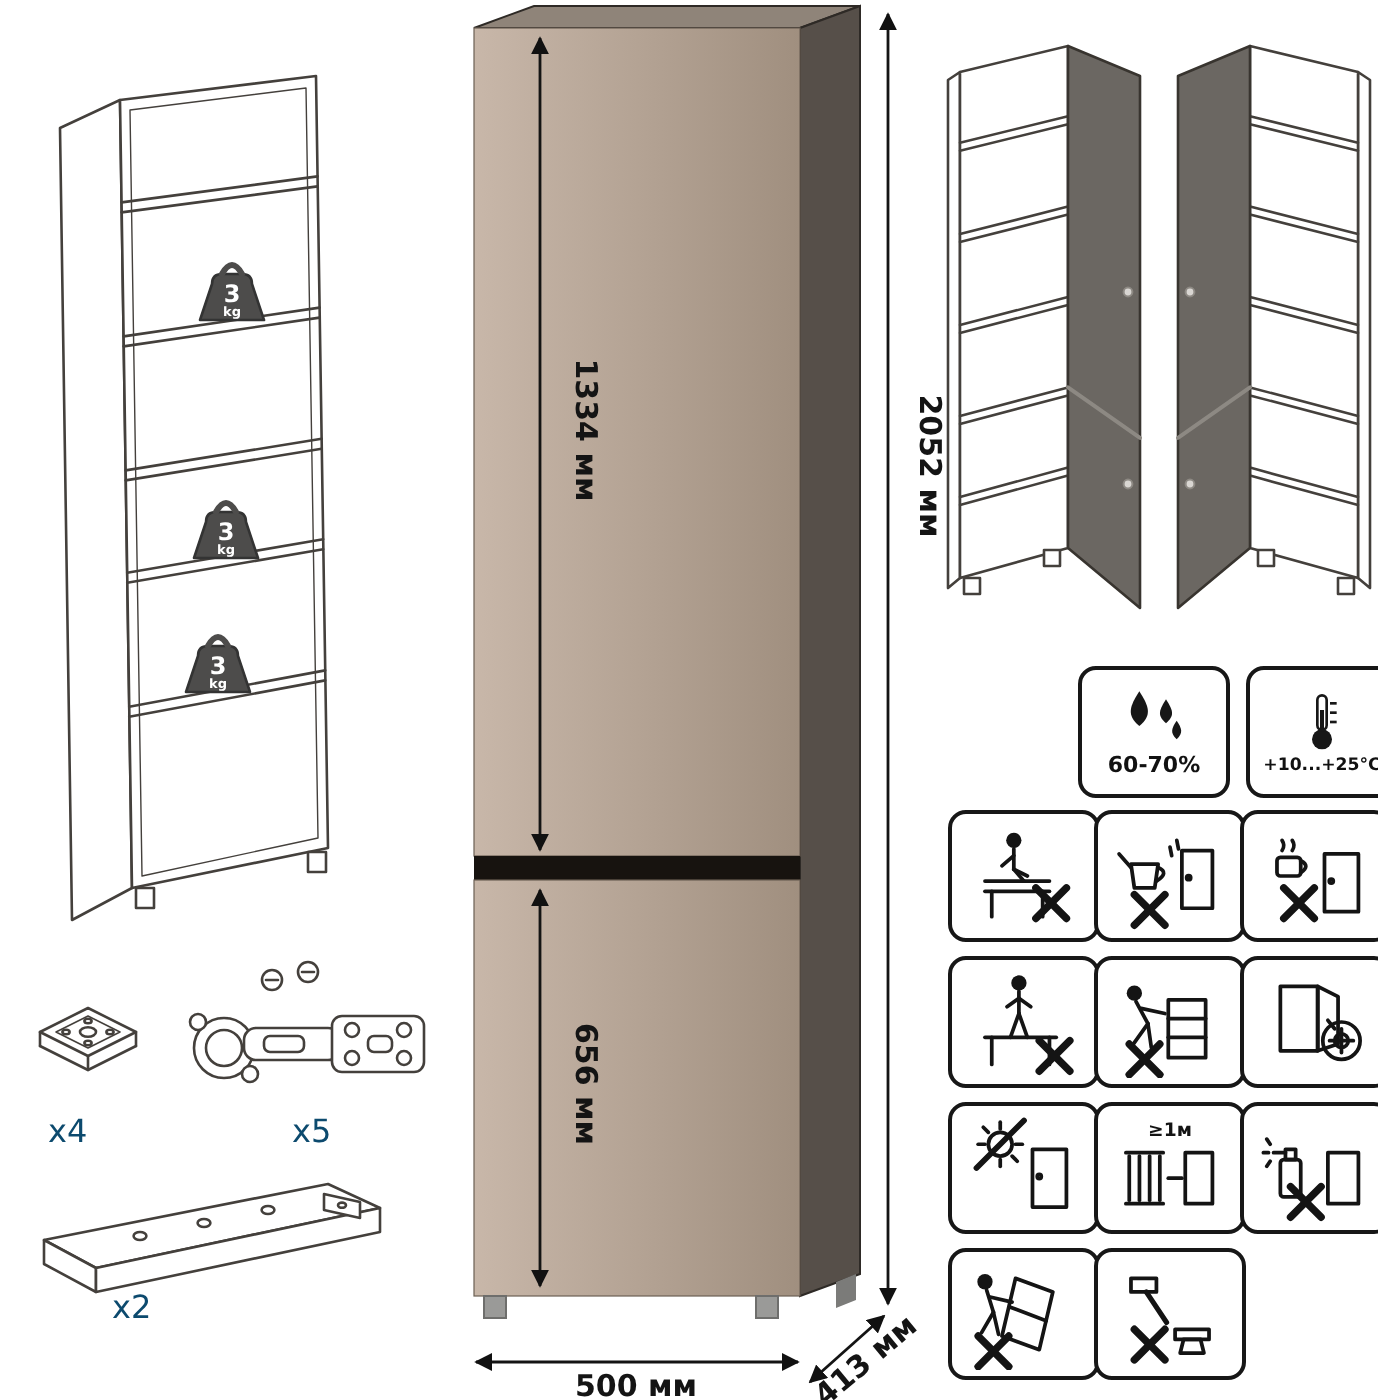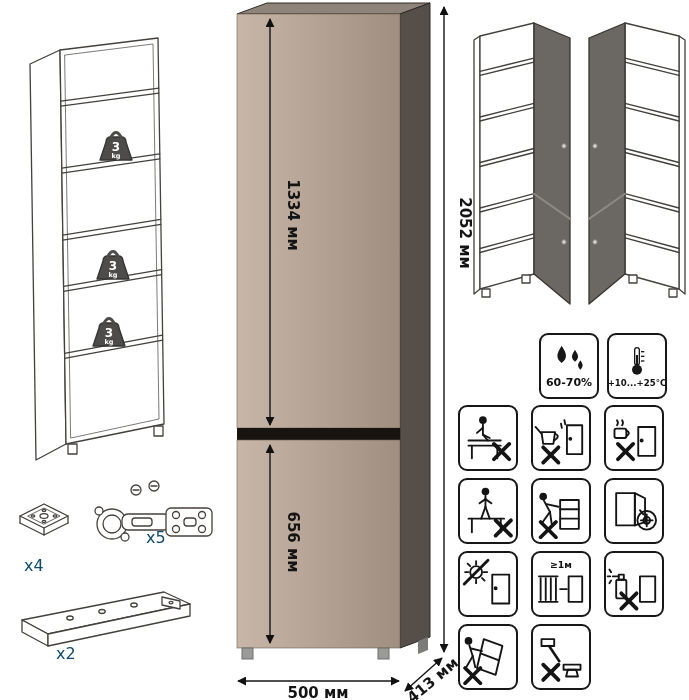--- a/index.html
+++ b/index.html
@@ -20,21 +20,21 @@
   .weight-unit{font:bold 6.5px "DejaVu Sans",sans-serif;fill:#fff;}
 
   
   .dim line{stroke:#141414;stroke-width:1.4;}
   .dim-label{font:600 15px "DejaVu Sans",sans-serif;fill:#141414;stroke:none;}
 
   
   .count-label{font:500 16px "DejaVu Sans",sans-serif;color:#0c4a6e;}
 
   
-  .spec-box,.picto{width:60px;height:66px;border:2.2px solid #171717;border-radius:9px;
+  .spec-box,.picto{width:76px;height:66px;border:2.2px solid #171717;border-radius:9px;
     background:#fff;display:flex;flex-direction:column;align-items:center;justify-content:center;}
   .spec-text{font:bold 11px "DejaVu Sans",sans-serif;color:#111;margin-top:1px;}
   .spec-text.small{font-size:8.6px;}
   .climate-row{display:flex;gap:8px;}
   .picto-grid{display:grid;grid-template-columns:repeat(3,66px);grid-auto-rows:66px;gap:7px;}
   .picto svg{width:56px;height:56px;}
   .picto svg line,.picto svg rect,.picto svg circle,.picto svg path,.picto svg polygon,.picto svg polyline{
     fill:none;stroke:#141414;stroke-width:2.2;stroke-linecap:round;stroke-linejoin:round;}
   .picto svg .fill{fill:#141414;stroke:none;}
   .picto svg .x line{stroke-width:4.4;}
@@ -204,21 +204,21 @@
         <circle cx="114" cy="37" r="3.5"></circle>
       <circle cx="88" cy="51" r="3.5"></circle>
         <circle cx="114" cy="51" r="3.5"></circle>
       <rect x="96" y="40" width="12" height="8" rx="3"></rect>
       <circle cx="48" cy="12" r="5"></circle>
         <line x1="45" y1="12" x2="51" y2="12"></line>
       <circle cx="66" cy="8" r="5"></circle>
         <line x1="63" y1="8" x2="69" y2="8"></line>
     </svg>
   </div>
-  <div class="abs count-label" style="left:146px;top:528px;">x5</div>
+  <div class="abs count-label" style="left:146px;top:556px;">x5</div>
 
   <div class="abs" style="left:14px;top:580px;">
     <svg class="wire" width="190" height="92" viewBox="0 0 190 92">
       <polygon points="8,40 150,12 176,24 34,54"></polygon>
       <polygon points="8,40 34,54 34,66 8,52"></polygon>
       <polygon points="34,54 176,24 176,36 34,66"></polygon>
       <ellipse cx="56" cy="38" rx="3.2" ry="2"></ellipse>
       <ellipse cx="88" cy="31.5" rx="3.2" ry="2"></ellipse>
       <ellipse cx="120" cy="25" rx="3.2" ry="2"></ellipse>
       <polygon points="148,17 166,21 166,29 148,25"></polygon>
@@ -242,21 +242,21 @@
         <line x1="39" y1="10" x2="44" y2="10" stroke="#171717" stroke-width="2"></line>
         <line x1="39" y1="17" x2="44" y2="17" stroke="#171717" stroke-width="2"></line>
         <line x1="39" y1="24" x2="44" y2="24" stroke="#171717" stroke-width="2"></line>
         <circle cx="33" cy="37" r="7.5" fill="#171717"></circle>
         <line x1="33" y1="15" x2="33" y2="31" stroke="#171717" stroke-width="3"></line>
       </svg>
       <div class="spec-text small">+10...+25°С</div>
     </div>
   </div>
 
-  <div class="abs picto-grid" style="left:458px;top:405px;">
+  <div class="abs picto-grid" style="left:474px;top:405px;">
 
     <div class="picto">
       <svg viewBox="0 0 66 66">
         <line x1="10" y1="36" x2="48" y2="36"></line>
           <line x1="10" y1="42" x2="48" y2="42"></line>
         <line x1="14" y1="42" x2="14" y2="57"></line>
           <line x1="44" y1="42" x2="44" y2="57"></line>
         <circle class="fill" cx="27" cy="12" r="4.5"></circle>
         <line x1="27" y1="17" x2="27" y2="29"></line>
           <line x1="27" y1="21" x2="20" y2="27"></line>

